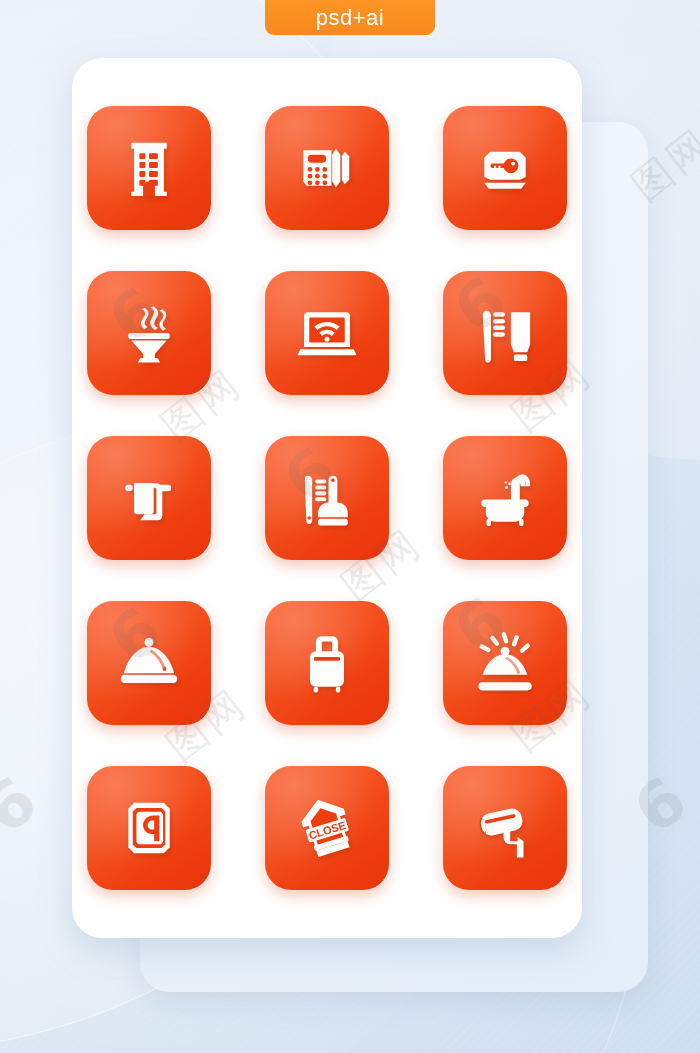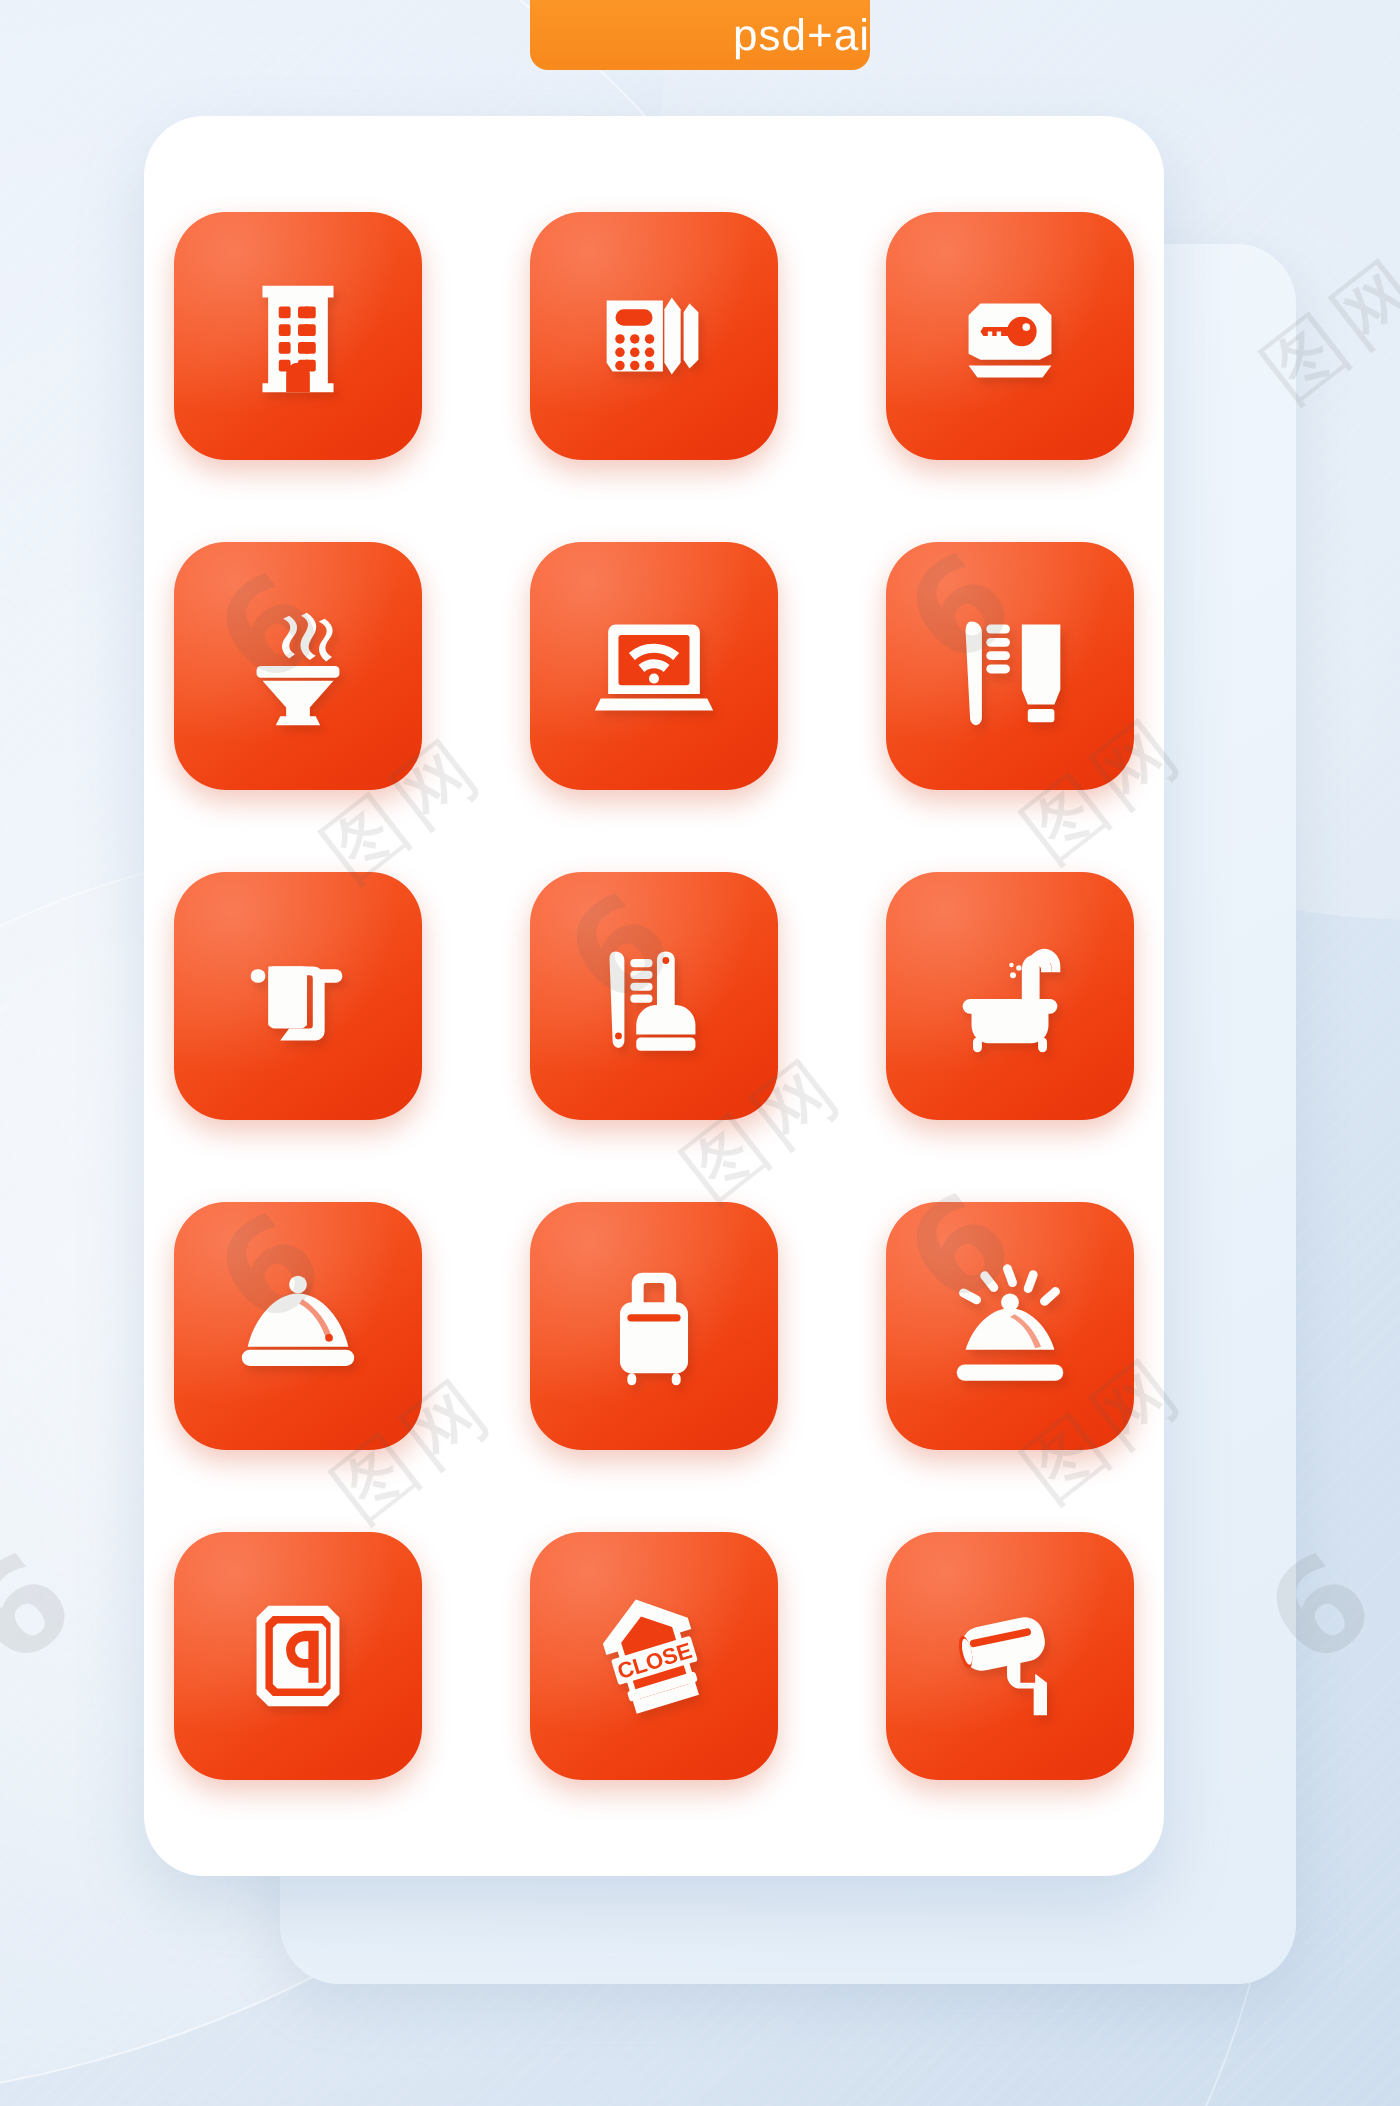--- a/index.html
+++ b/index.html
@@ -66,21 +66,21 @@
     position: absolute;
     left: 265px;
     top: 0px;
     width: 170px;
     height: 35px;
     border-radius: 0 0 9px 9px;
     background: linear-gradient(180deg, #fb9526 0%, #f8891c 100%);
     color: #ffffff;
     font-size: 22px;
     line-height: 35px;
-    text-align: right;
+    text-align: center;
     letter-spacing: 0.5px;
     z-index: 30;
   }
 
   
   .card-back {
     position: absolute;
     left: 140px;
     top: 122px;
     width: 508px;

